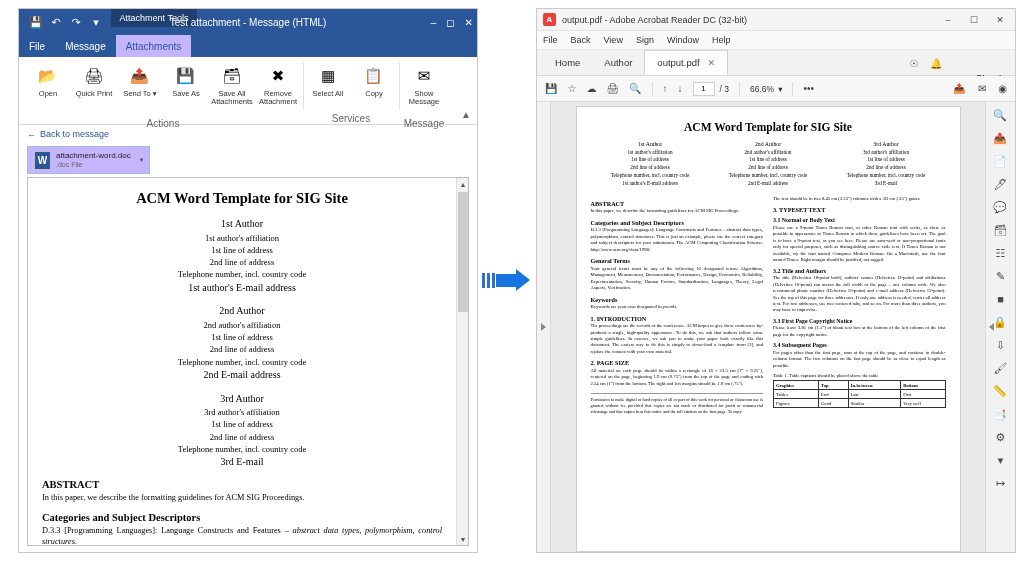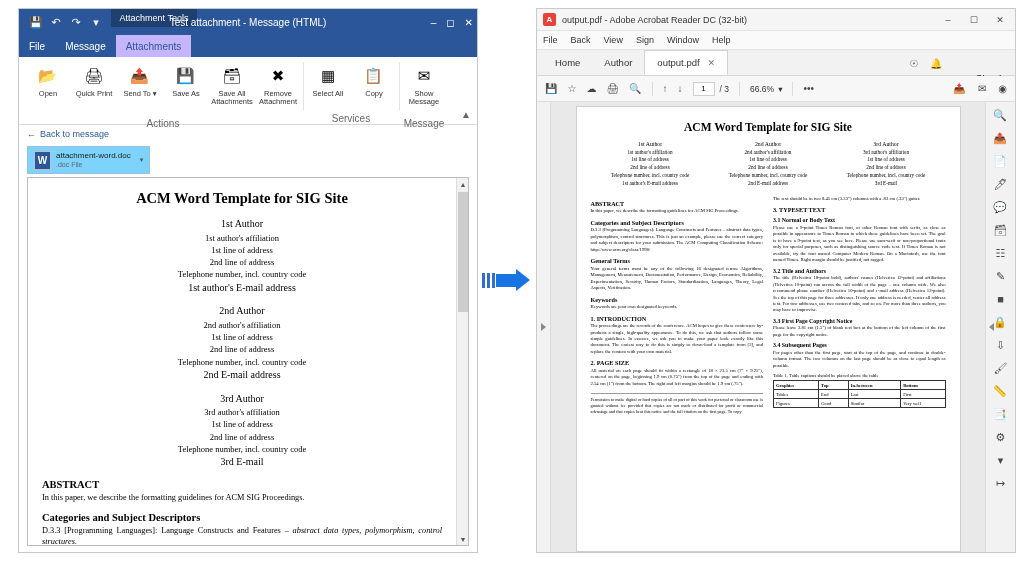--- a/index.html
+++ b/index.html
@@ -64,21 +64,21 @@
   .ol-backbar { height: 18px; display: flex; align-items: center; padding: 0 8px; font-size: 9px; color: #2b579a; gap: 4px; }
   .ol-author { height: 18px; display: flex; align-items: center; padding: 0 8px; font-size: 8.5px; color: #333; gap: 6px;
                border-bottom: 1px solid #eee; }
   .ol-author .k { color: #666; }
 
   .ol-attachbar { height: 34px; display: flex; align-items: center; gap: 6px; padding: 3px 8px; }
   .att {
     height: 28px; display: flex; align-items: center; gap: 5px; padding: 2px 6px;
     border: 1px solid #c7c7c7; background: #fbfbfb; font-size: 8px; color: #222; min-width: 120px;
   }
-  .att.sel { background: #7dd3fc; border-color: #9cbde4; }
+  .att.sel { background: #c4b5fd; border-color: #9cbde4; }
   .att .ico { width: 17px; height: 19px; background: #f3f3f3; border: 1px solid #c0c0c0; position: relative; }
   .att .ico.img { background: linear-gradient(#cfe6ff 55%, #8fc17a 55%); }
   .att .ico.doc { background: #2b579a; }
   .att .ico.doc::after { content: "W"; position: absolute; inset: 0; color: #fff; font-size: 10px; font-weight: bold;
                           display: flex; align-items: center; justify-content: center; }
   .att .txt { display: flex; flex-direction: column; line-height: 1.2; }
   .att .name { font-size: 8px; }
   .att .sub { font-size: 7px; color: #666; }
   .att .caret { font-size: 7px; color: #555; margin-left: 4px; }
 

